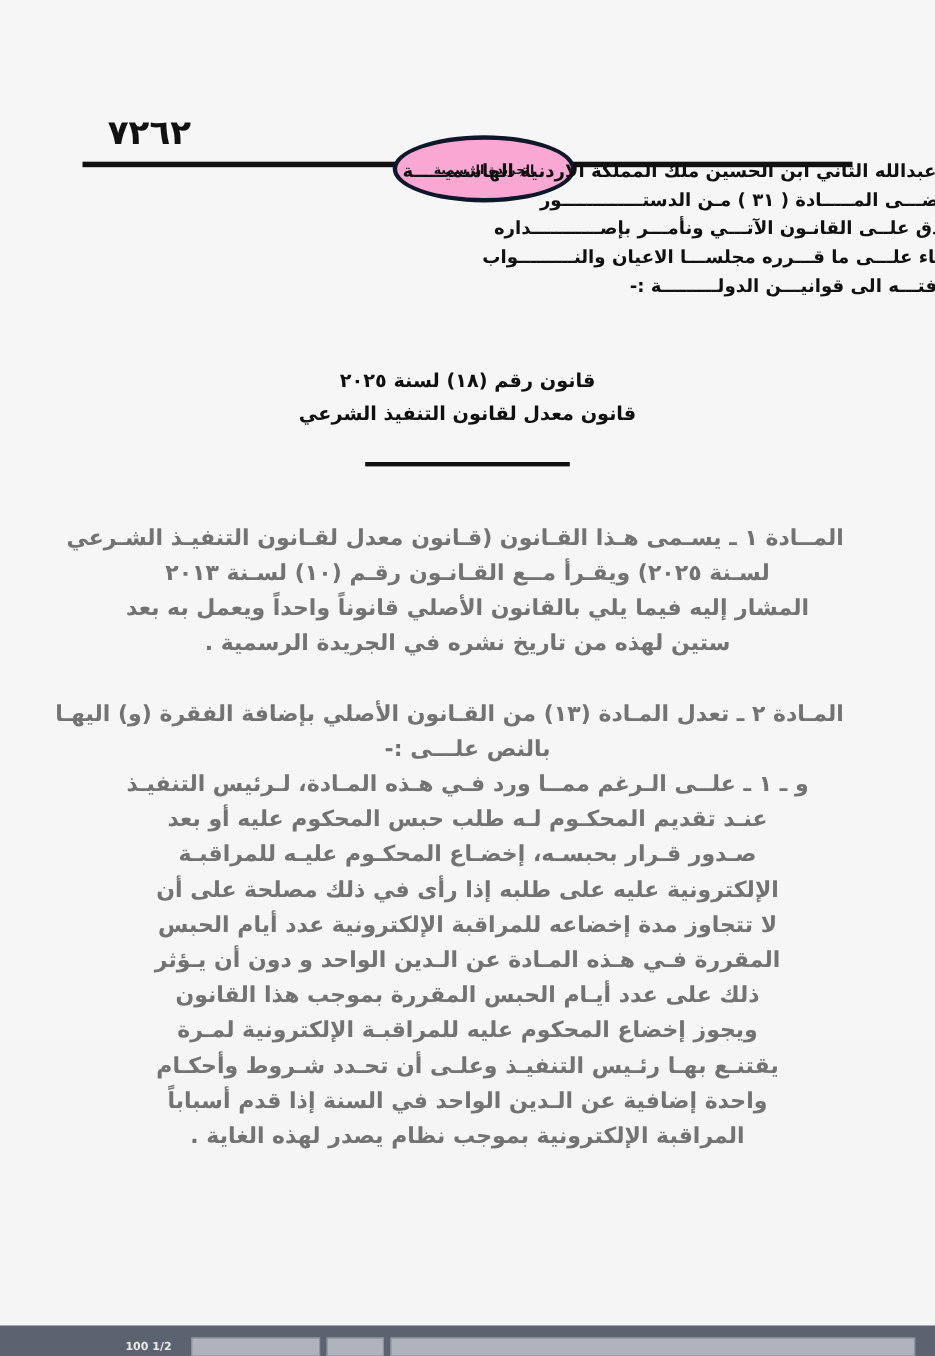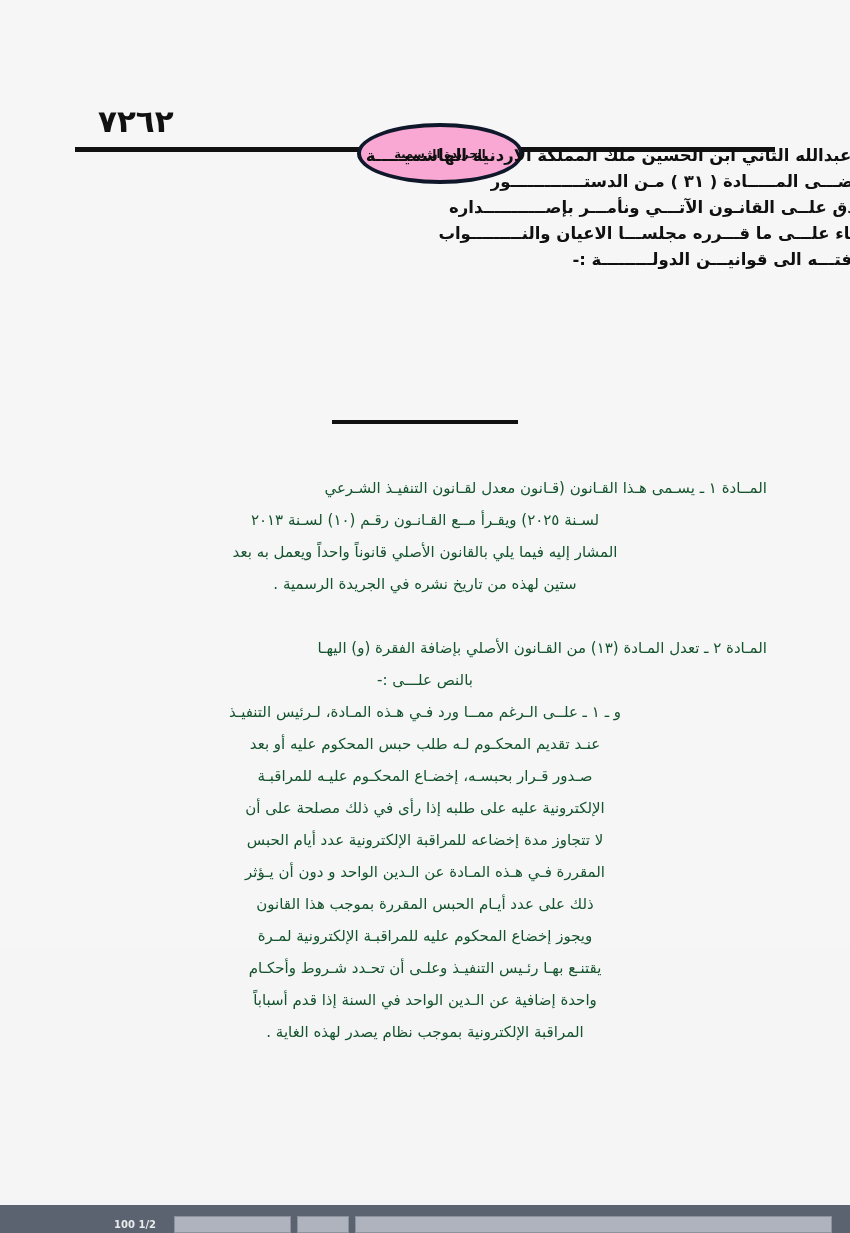--- a/index.html
+++ b/index.html
@@ -133,23 +133,23 @@
     left: 0;
     width: 850px;
     direction: rtl;
   }
   .article-block {
     width: 684px;
     margin: 0 auto;
     direction: rtl;
   }
   .article-line {
-    font-size: 15px;
-    font-weight: normal;
-    color: #14532d;
+    font-size: 20px;
+    font-weight: bold;
+    color: #737373;
     line-height: 32px;
     white-space: nowrap;
     text-align: center;
   }
   .article-line.ln-right { text-align: right; }
   .article-gap { height: 32px; }
 
   
   #viewer-toolbar {
     position: absolute;
@@ -202,20 +202,24 @@
   </div>
 
   <div id="royal-preamble">
     <div class="preamble-line">نحن عبدالله الثاني ابن الحسين ملك المملكة الاردنية الهاشميـــــة</div>
     <div class="preamble-line">بمقتضـــى المـــــادة ( ٣١ )  مـن الدستـــــــــــــور</div>
     <div class="preamble-line">نصـادق علــى القانـون الآتـــي ونأمـــر بإصـــــــــــداره</div>
     <div class="preamble-line">وبنـــاء علـــى ما قـــرره مجلســـا الاعيان  والنـــــــــواب</div>
     <div class="preamble-line">واضافتـــه الى قوانيـــن الدولـــــــــة :-</div>
   </div>
 
+  <div id="law-title-block">
+    <div class="title-line">قانون رقم (١٨) لسنة ٢٠٢٥</div>
+    <div class="title-line">قانون معدل لقانون التنفيذ الشرعي</div>
+  </div>
   <div id="title-divider"></div>
 
   <div id="articles">
 
     <div class="article-block">
       <div class="article-line ln-right">المــادة ١ ـ يسـمى هـذا القـانون (قـانون معدل لقـانون التنفيـذ الشـرعي</div>
       <div class="article-line">لسـنة ٢٠٢٥) ويقـرأ مــع القـانـون رقـم (١٠) لسـنة ٢٠١٣</div>
       <div class="article-line">المشار إليه فيما يلي بالقانون الأصلي قانوناً واحداً ويعمل به بعد</div>
       <div class="article-line">ستين لهذه من تاريخ نشره في الجريدة الرسمية .</div>
     </div>

